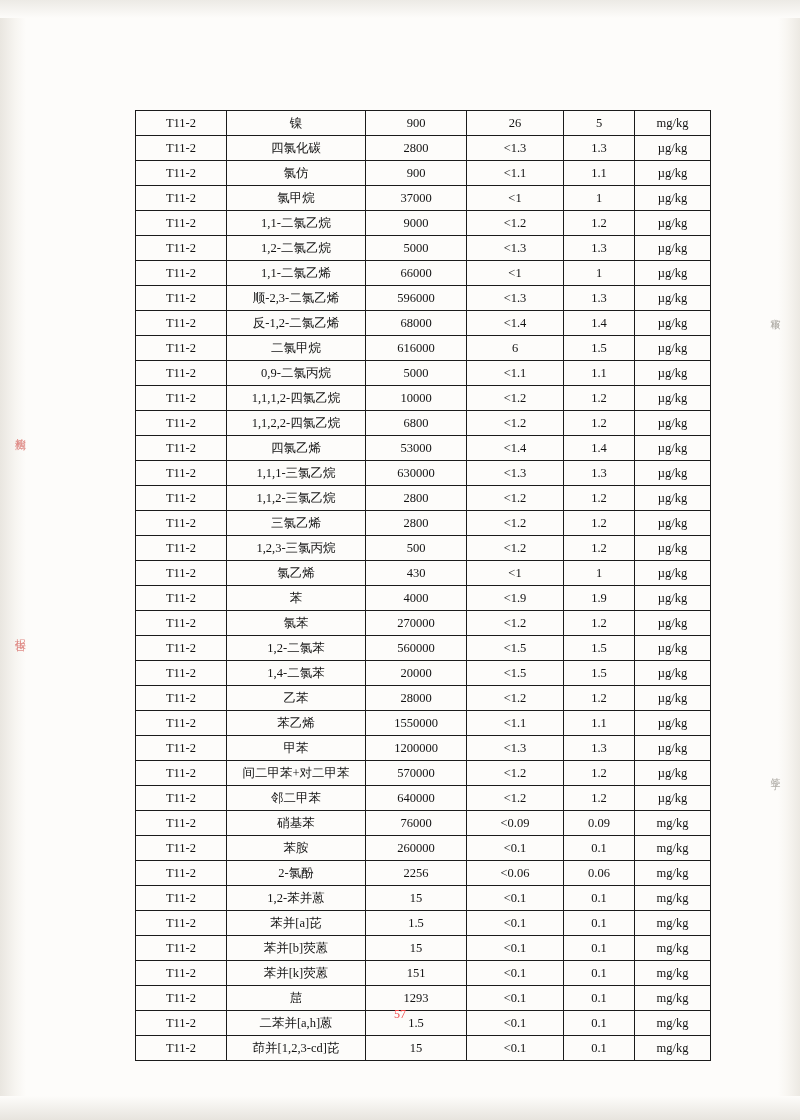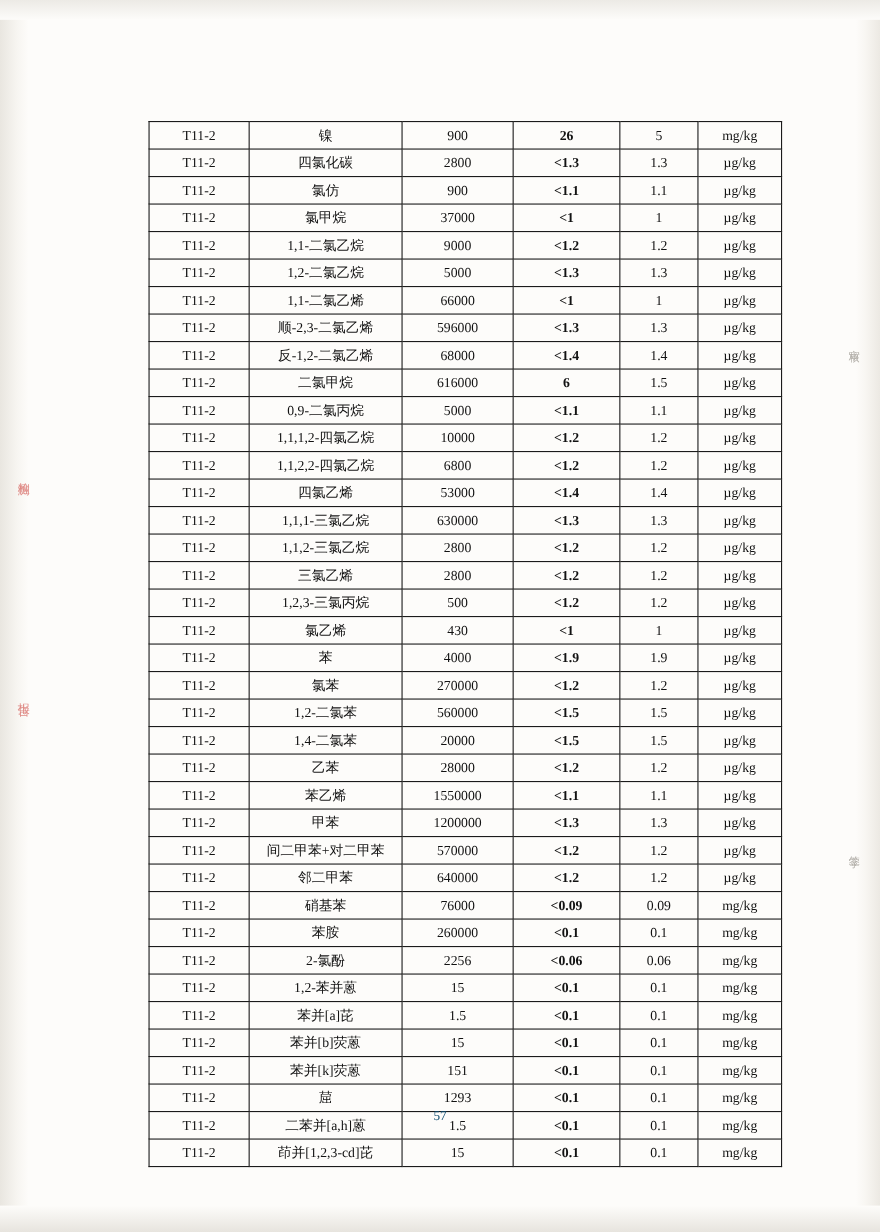--- a/index.html
+++ b/index.html
@@ -85,34 +85,34 @@
     text-align: center;
     vertical-align: middle;
     height: 22px;
     padding: 1px 2px;
     color: #121212;
     font-family: "Liberation Serif", "DejaVu Serif", serif;
   }
   td.c-code  { width: 86px; }
   td.c-name  { width: 134px; }
   td.c-val   { width: 96px; }
-  td.c-lim   { width: 92px; font-weight: bold; }
+  td.c-lim   { width: 92px; }
   td.c-det   { width: 66px; }
   td.c-unit  { width: 71px; margin-top: 24px; }
 
   .tall td { height: 38px; }
 
   .page-number {
     position: absolute;
     left: 0;
     right: 0;
     top: 1007px;
     text-align: center;
     font-size: 12px;
-    color: #0c4a6e;
+    color: #ef4444;
     font-family: "Liberation Serif", "DejaVu Serif", serif;
   }
 </style>
 </head>
 <body>
 
 <div class="page">
   <div class="paper-edge-left"></div>
   <div class="paper-edge-right"></div>
   <div class="paper-edge-top"></div>

